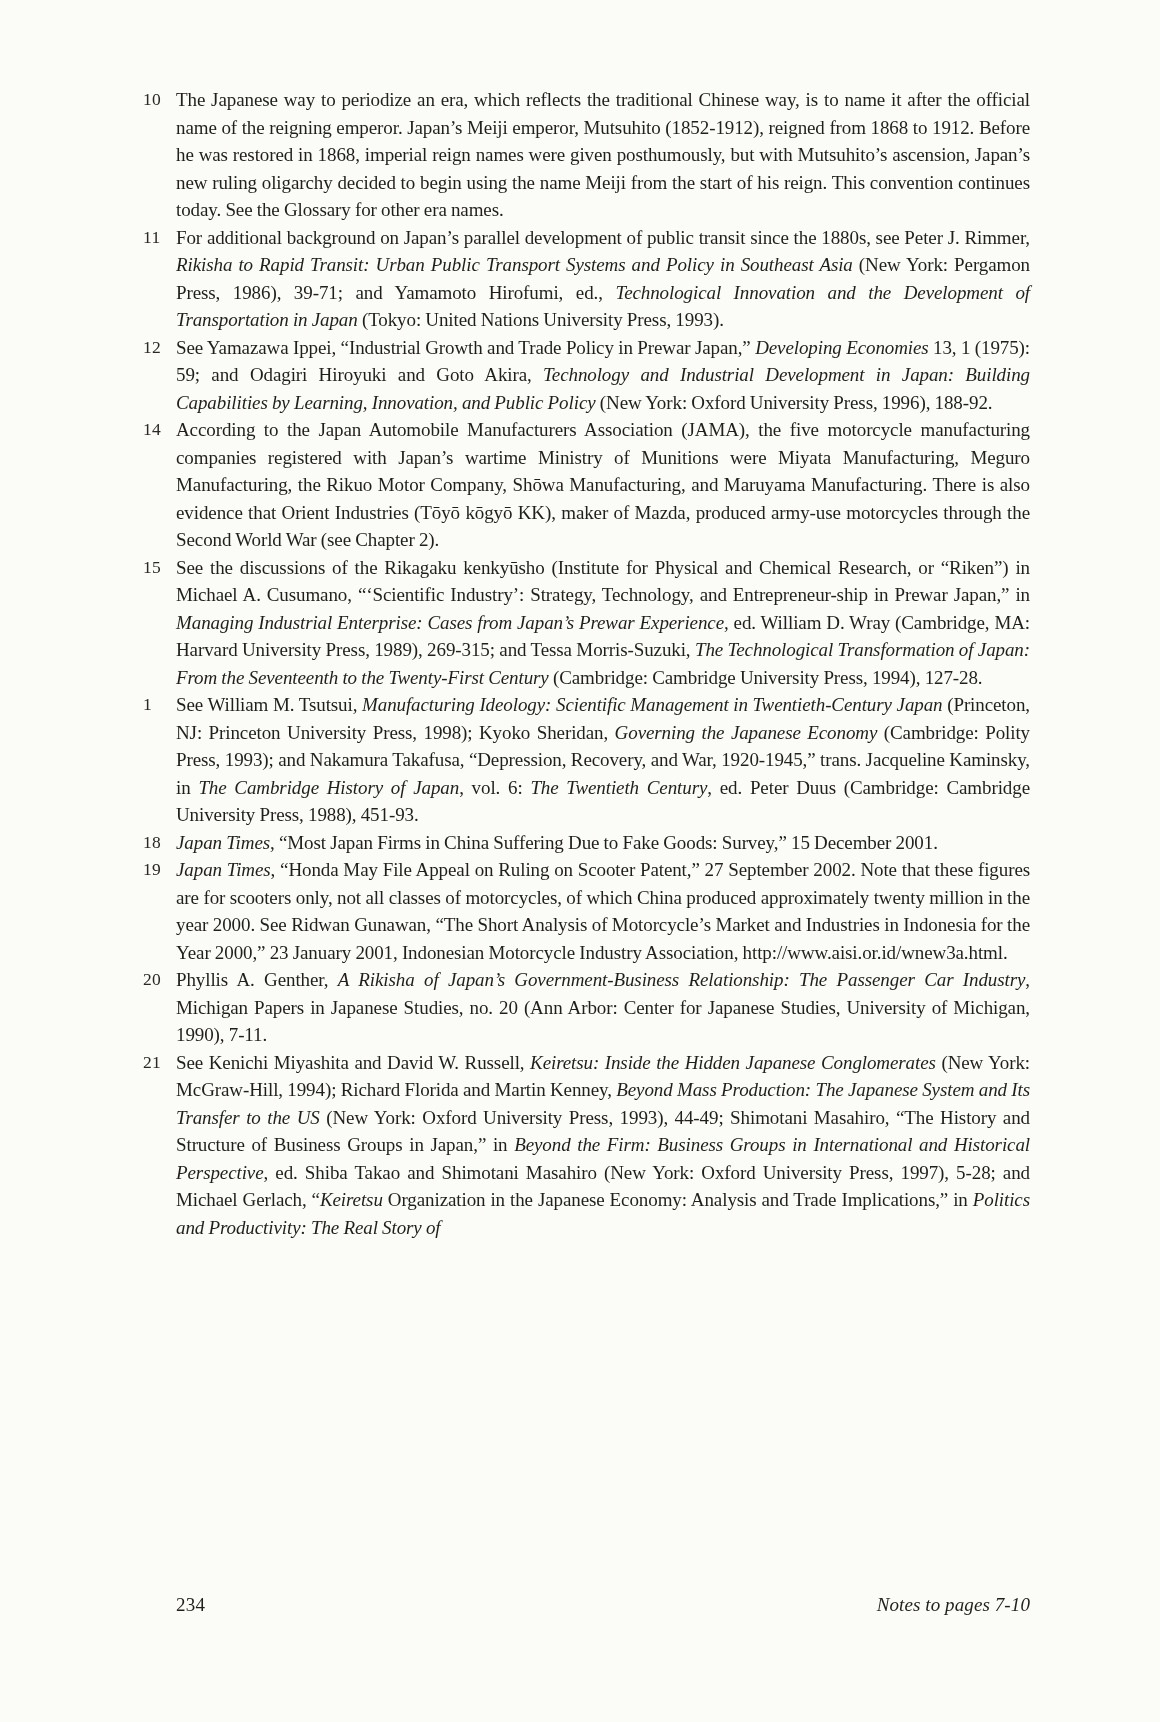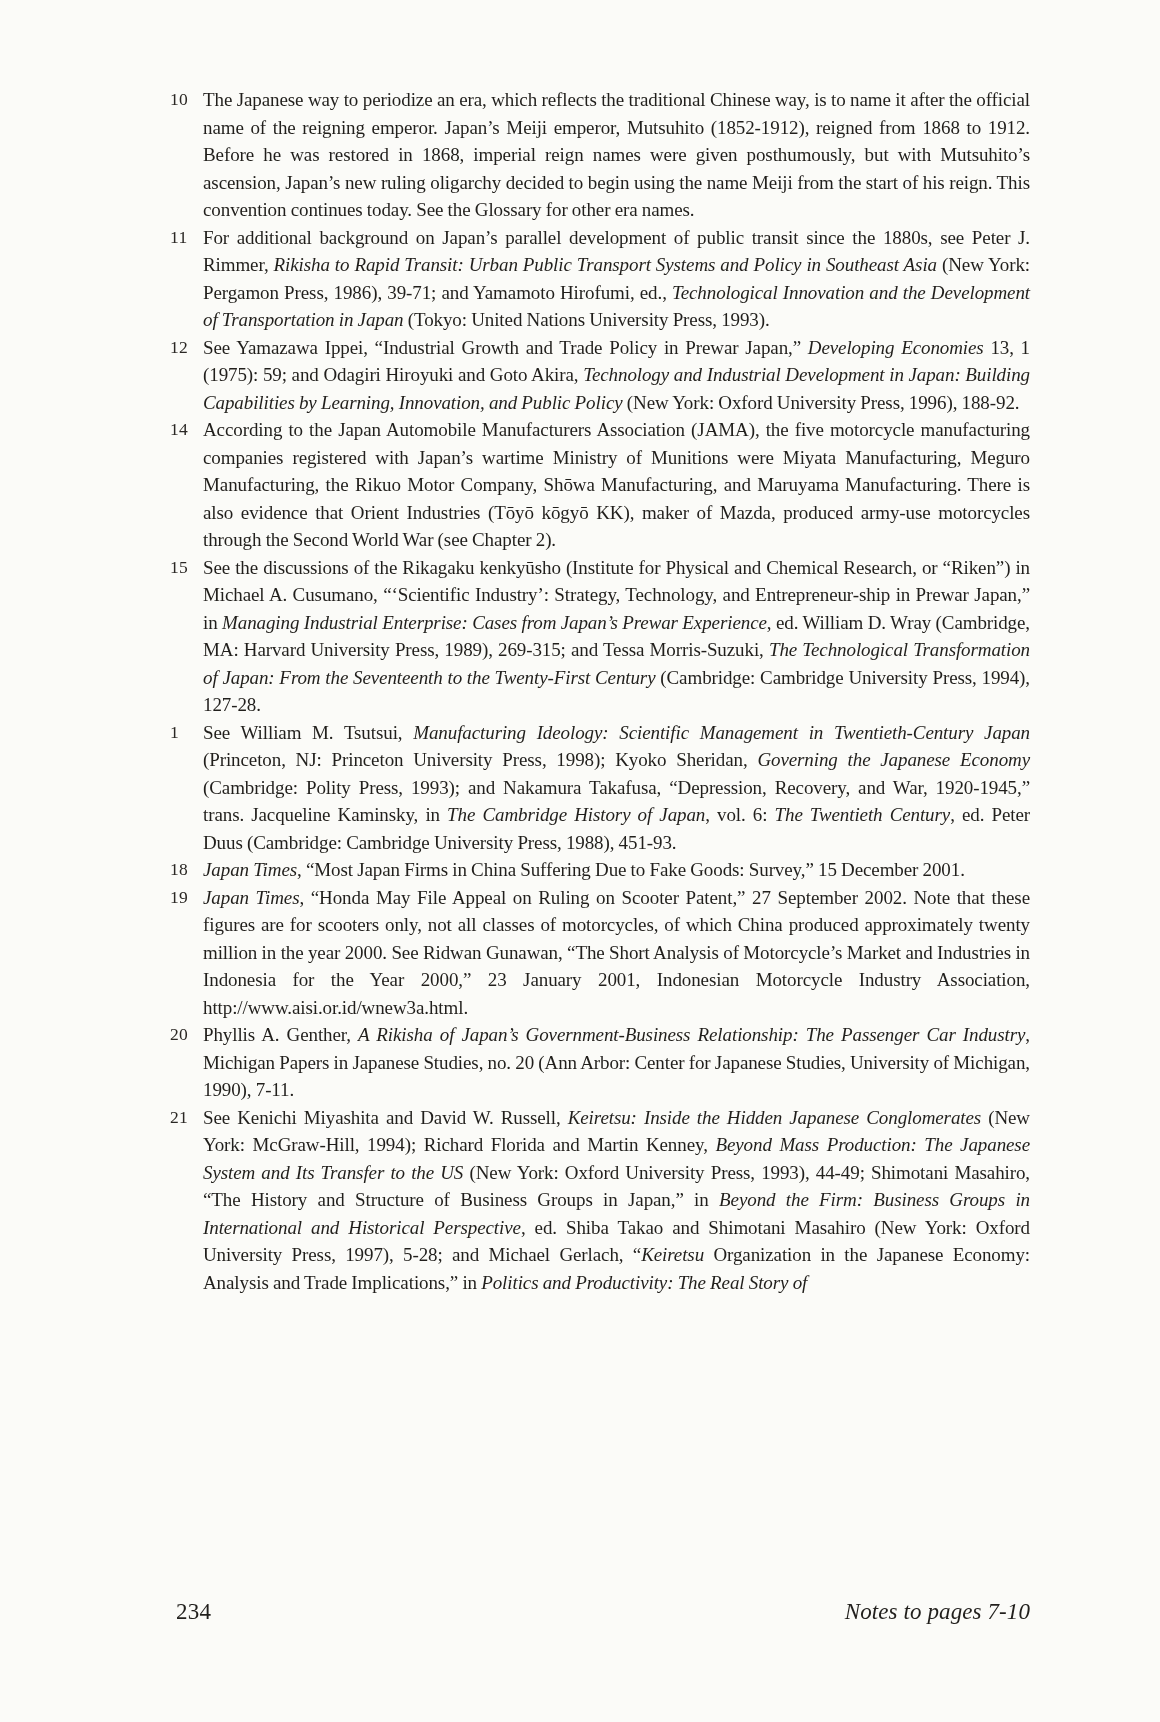--- a/index.html
+++ b/index.html
@@ -19,21 +19,20 @@
   }
   .notes {
     position: absolute;
     left: 142px;
     top: 86px;
     width: 888px;
   }
   .note {
     display: flex;
     align-items: flex-start;
-    margin-left: 27px;
   }
   .note-num {
     flex: 0 0 34px;
     box-sizing: border-box;
     padding-left: 1px;
     font-size: 17.5px;
     line-height: 27.5px;
     letter-spacing: 0.3px;
     color: #2a2724;
   }
@@ -50,31 +49,30 @@
     font-style: italic;
   }
   .footer {
     position: absolute;
     left: 142px;
     top: 1591px;
     width: 888px;
     display: flex;
     justify-content: space-between;
     align-items: baseline;
-    font-size: 23px;
+    font-size: 19px;
     line-height: 27px;
   }
   .folio {
     padding-left: 34px;
     letter-spacing: 0.3px;
   }
   .running-head {
     font-style: italic;
     letter-spacing: 0.1px;
-    margin-top: 7px;
   }
 </style>
 </head>
 <body>
 
 <div class="page">
 
   <main class="notes" id="notes-container">
       <div class="note">
         <span class="note-num">10</span>

